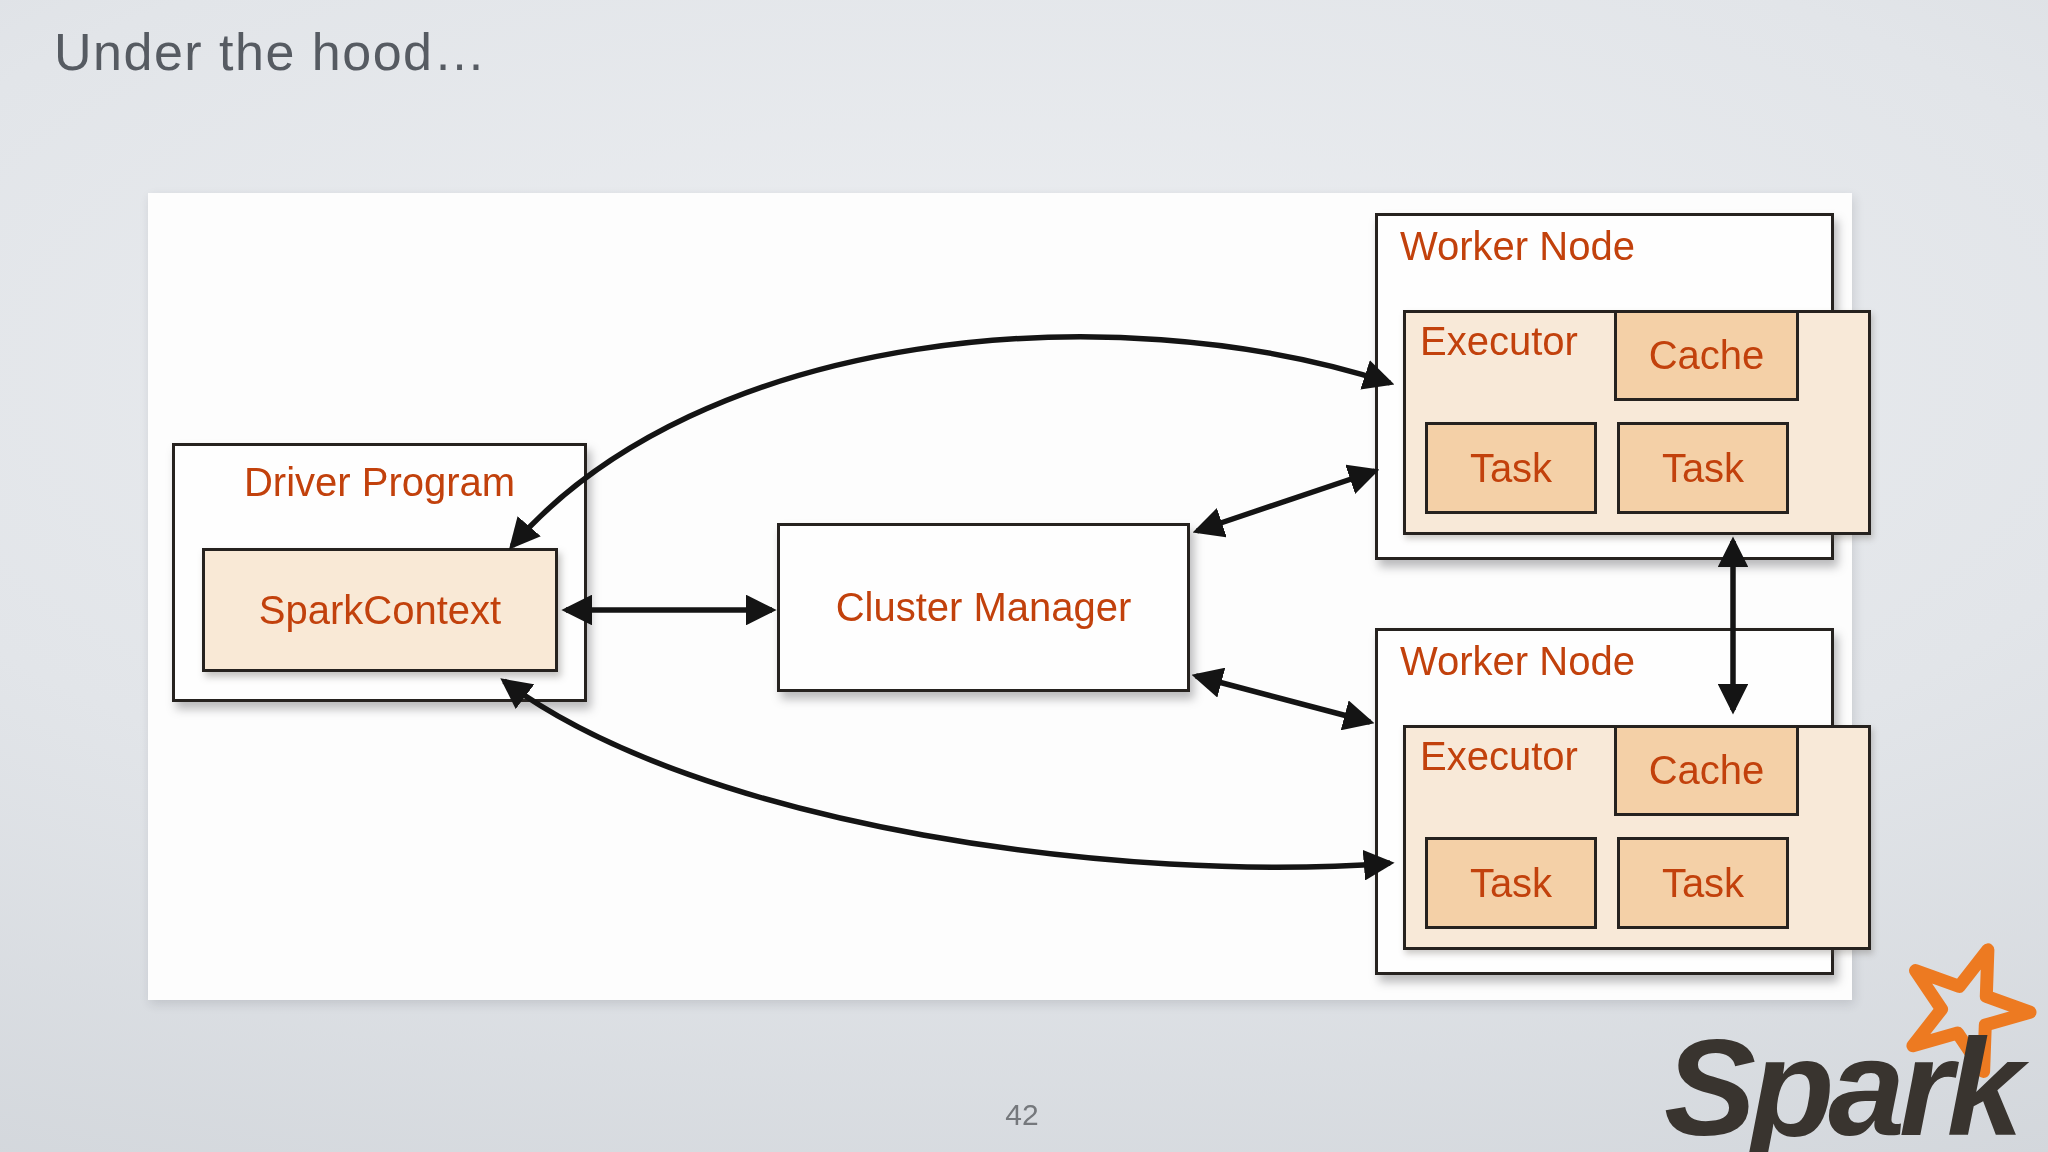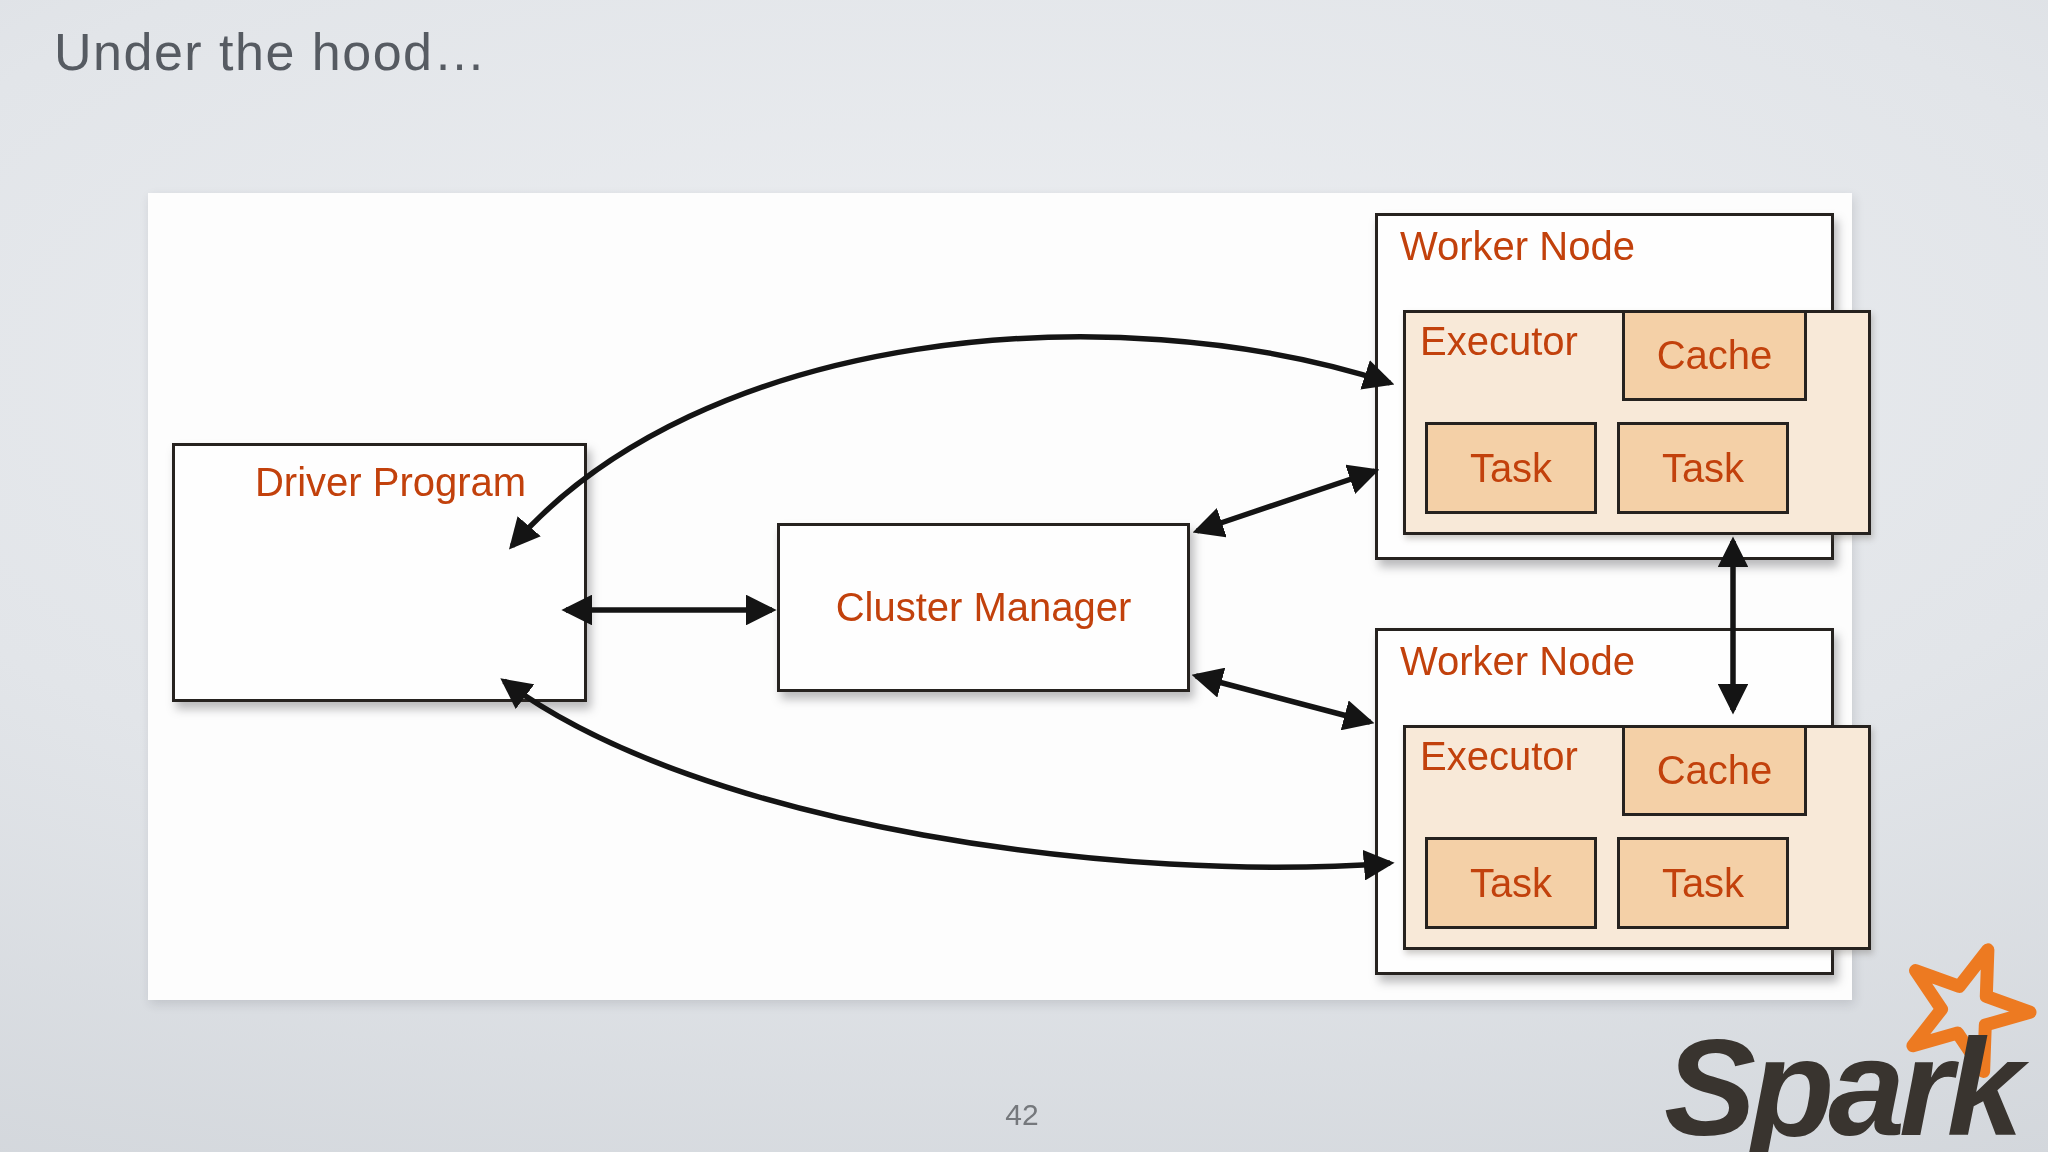--- a/index.html
+++ b/index.html
@@ -22,41 +22,41 @@
   }
   .wbox{
     position:absolute;
     background:#fefefe;
     border:3px solid #26221f;
     box-shadow:4px 7px 9px rgba(85,85,90,.40);
     box-sizing:border-box;
   }
   .dlabel{color:#c2410c;font-size:40px;white-space:nowrap;}
   .driver-box{left:172px;top:443px;width:415px;height:259px;}
-  .driver-label{position:absolute;left:0;top:14px;width:100%;text-align:center;padding-left:11px;}
+  .driver-label{position:absolute;left:0;top:14px;width:100%;text-align:center;}
   .sparkcontext-box{
     position:absolute;left:27px;top:102px;width:356px;height:124px;
     background:#f9e9d6;border:3px solid #26221f;box-sizing:border-box;
     display:flex;align-items:center;justify-content:center;
     box-shadow:3px 5px 7px rgba(90,85,80,.35);
   }
   .cm-box{left:777px;top:523px;width:413px;height:169px;display:flex;align-items:center;justify-content:center;}
   .worker-box{width:459px;height:347px;}
   .worker-label{position:absolute;left:22px;top:8px;}
   .executor-box{
     position:absolute;left:25px;top:94px;width:468px;height:225px;
     background:#f8e9d8;border:3px solid #26221f;box-sizing:border-box;
     box-shadow:2px 4px 6px rgba(95,88,80,.30);
   }
   .executor-label{position:absolute;left:14px;top:6px;}
   .peach{
     position:absolute;background:#f4d0a7;border:3px solid #26221f;box-sizing:border-box;
     display:flex;align-items:center;justify-content:center;
   }
-  .cache-box{left:216px;top:-3px;width:185px;height:91px;}
+  .cache-box{left:208px;top:-3px;width:185px;height:91px;}
   .task-1{left:19px;top:109px;width:172px;height:92px;}
   .task-2{left:211px;top:109px;width:172px;height:92px;}
   .arrows{position:absolute;left:0;top:0;width:2048px;height:1152px;pointer-events:none;}
   .link-line{
     position:absolute;left:357px;top:1046px;
     font-family:"DejaVu Sans Mono", monospace;
     font-weight:700;font-size:39px;letter-spacing:.4px;
     color:#1e3ad2;white-space:nowrap;
   }
   .page-number{
@@ -75,20 +75,23 @@
 <body>
 
 <div class="slide">
 
   <div class="slide-title">Under the hood…</div>
 
   <div class="panel">
 
     <div class="wbox driver-box" style="left:24px;top:250px;">
       <div class="dlabel driver-label">Driver Program</div>
+      <div class="sparkcontext-box">
+        <span class="dlabel">SparkContext</span>
+      </div>
     </div>
 
     <div class="wbox cm-box" style="left:629px;top:330px;">
       <span class="dlabel">Cluster Manager</span>
     </div>
 
     <div class="wbox worker-box" style="left:1227px;top:20px;">
       <div class="dlabel worker-label">Worker Node</div>
       <div class="executor-box">
         <div class="dlabel executor-label">Executor</div>

